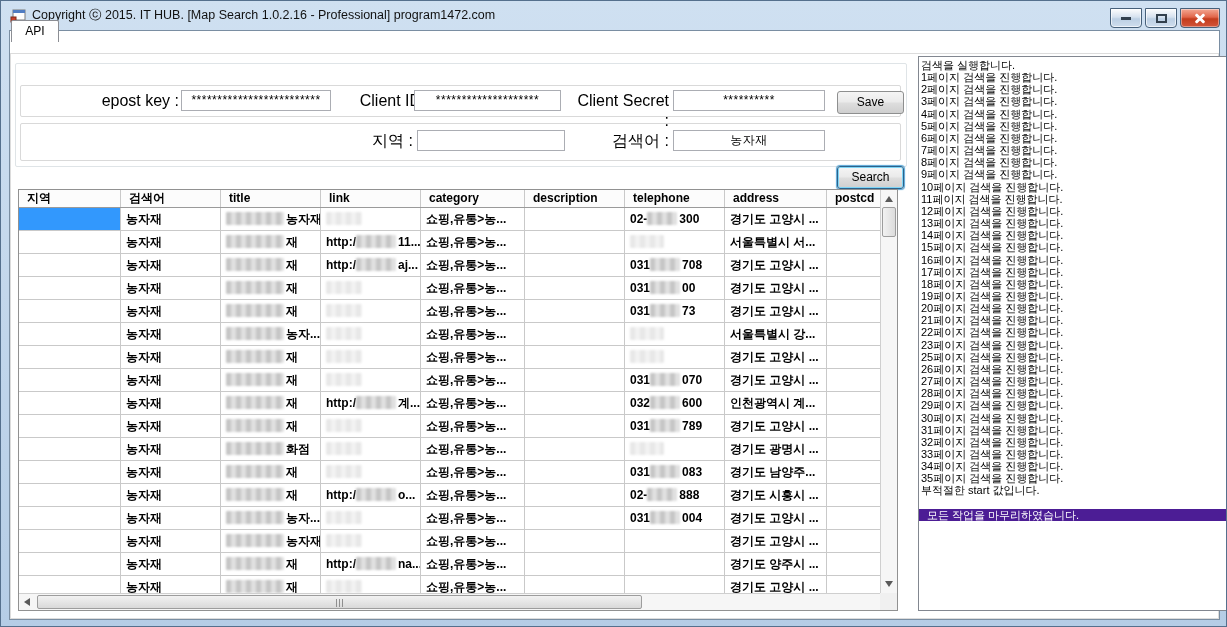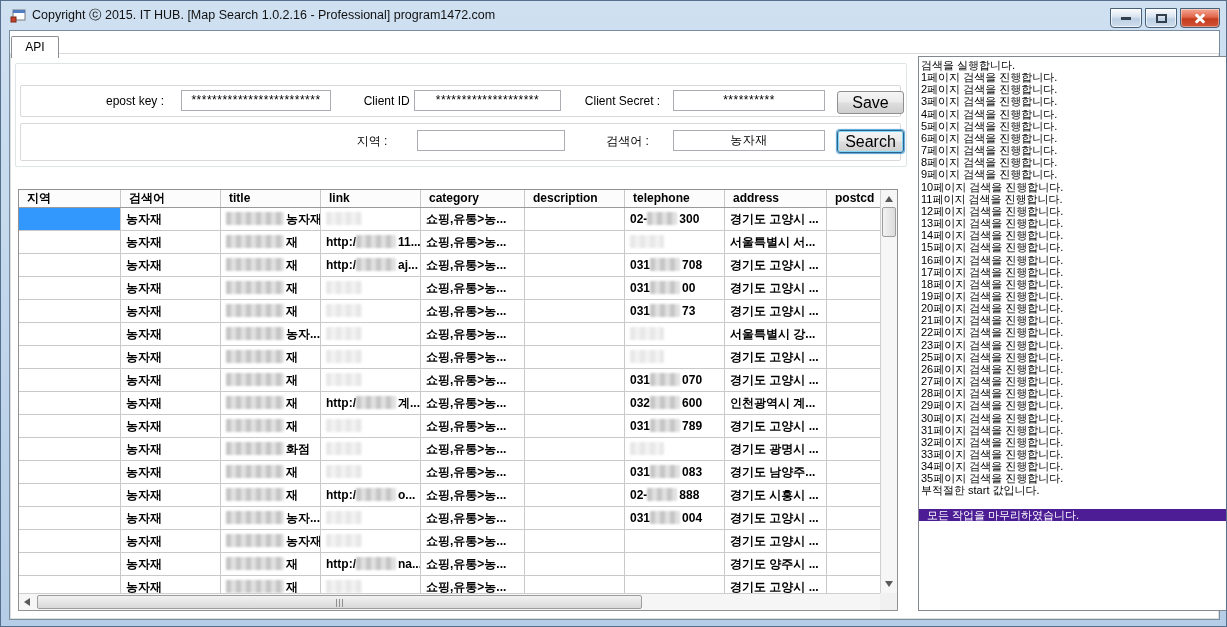--- a/index.html
+++ b/index.html
@@ -20,40 +20,40 @@
   .wbtn.close { width:40px; background:linear-gradient(#f3a893,#e1664a 45%,#c33c1d 55%,#d2543a);
     box-shadow:inset 0 0 0 1px rgba(255,255,255,.4); }
   .g-min { position:absolute; left:50%; top:50%; width:10px; height:3px; margin:-1px 0 0 -5px; background:#32404d; }
   .g-max { position:absolute; left:50%; top:50%; width:11px; height:9px; margin:-4px 0 0 -5px; border:2px solid #32404d; }
   .g-x1,.g-x2 { position:absolute; left:50%; top:50%; width:12px; height:3px; margin:-1px 0 0 -6px; background:#fff; border-radius:1px; }
   .g-x1 { transform:rotate(45deg); } .g-x2 { transform:rotate(-45deg); }
 
   
   .client { position:absolute; left:8px; top:29px; width:1211px; height:590px;
     background:#fff; border:1px solid #7a8ea2; }
-  .tab { position:absolute; left:10px; top:35px; width:48px; height:22px; background:#fff;
+  .tab { position:absolute; left:10px; top:19px; width:48px; height:22px; background:#fff;
     border:1px solid #8c8e94; border-bottom:none; z-index:3; text-align:center;
     line-height:21px; font-size:12px; border-radius:2px 2px 0 0; }
   .tabpage { position:absolute; left:9px; top:52px; width:1209px; height:566px;
     background:#fff; border:1px solid #dcdcdc; }
 
   
   .panel-outer { position:absolute; left:14px; top:62px; width:892px; height:104px;
     border:1px solid #dfe4e7; border-radius:2px; }
   .gbox { position:absolute; border:1px solid #d9d9d9; border-radius:2px; background:#fff; }
   .gbox1 { left:19px; top:84px; width:881px; height:32px; }
   .gbox2 { left:19px; top:122px; width:881px; height:38px; }
-  .flabel { position:absolute; height:20px; line-height:20px; text-align:center; font-size:12px; }
+  .flabel { position:absolute; height:20px; line-height:20px; text-align:right; font-size:16px; }
   .tbox { position:absolute; height:21px; border:1px solid #abadb3; background:#fff;
     font-size:12px; line-height:19px; padding:0 3px; text-align:center;
     letter-spacing:0.5px; overflow:hidden; white-space:nowrap; }
   .btn { position:absolute; width:67px; height:23px; border:1px solid #8e8f8f; border-radius:3px;
     background:linear-gradient(#f5f5f5,#ebebeb 45%,#dddddd 55%,#cfcfcf);
-    font-size:16px; text-align:center; line-height:21px; }
-  .btn.focused { border:1px solid #2c628b; box-shadow:inset 0 0 0 1px #7fd5f6, 0 0 1px 1px #58a6d6; }
+    font-size:12px; text-align:center; line-height:21px; }
+  .btn.focused { border:1px solid #2c628b; box-shadow:inset 0 0 0 1px #7fd5f6, 0 0 1px 1px #58a6d6;margin-top:36px; }
 
   
   .grid { position:absolute; left:17px; top:188px; width:880px; height:422px;
     border:1px solid #919191; background:#fff; overflow:hidden;font-weight:bold; }
   .grid-header { position:absolute; left:0; top:0; right:17px; height:18px; display:flex;
     background:#fcfcfc; border-bottom:1px solid #9a9a9a; }
   .gh { flex:none; border-right:1px solid #c9c9c9; font-size:12px; line-height:17px;
     padding:0 8px; overflow:hidden; white-space:nowrap; }
   .grid-body { position:absolute; left:0; top:18px; right:17px; bottom:17px; overflow:hidden; }
   .grow { display:flex; height:23px; }

